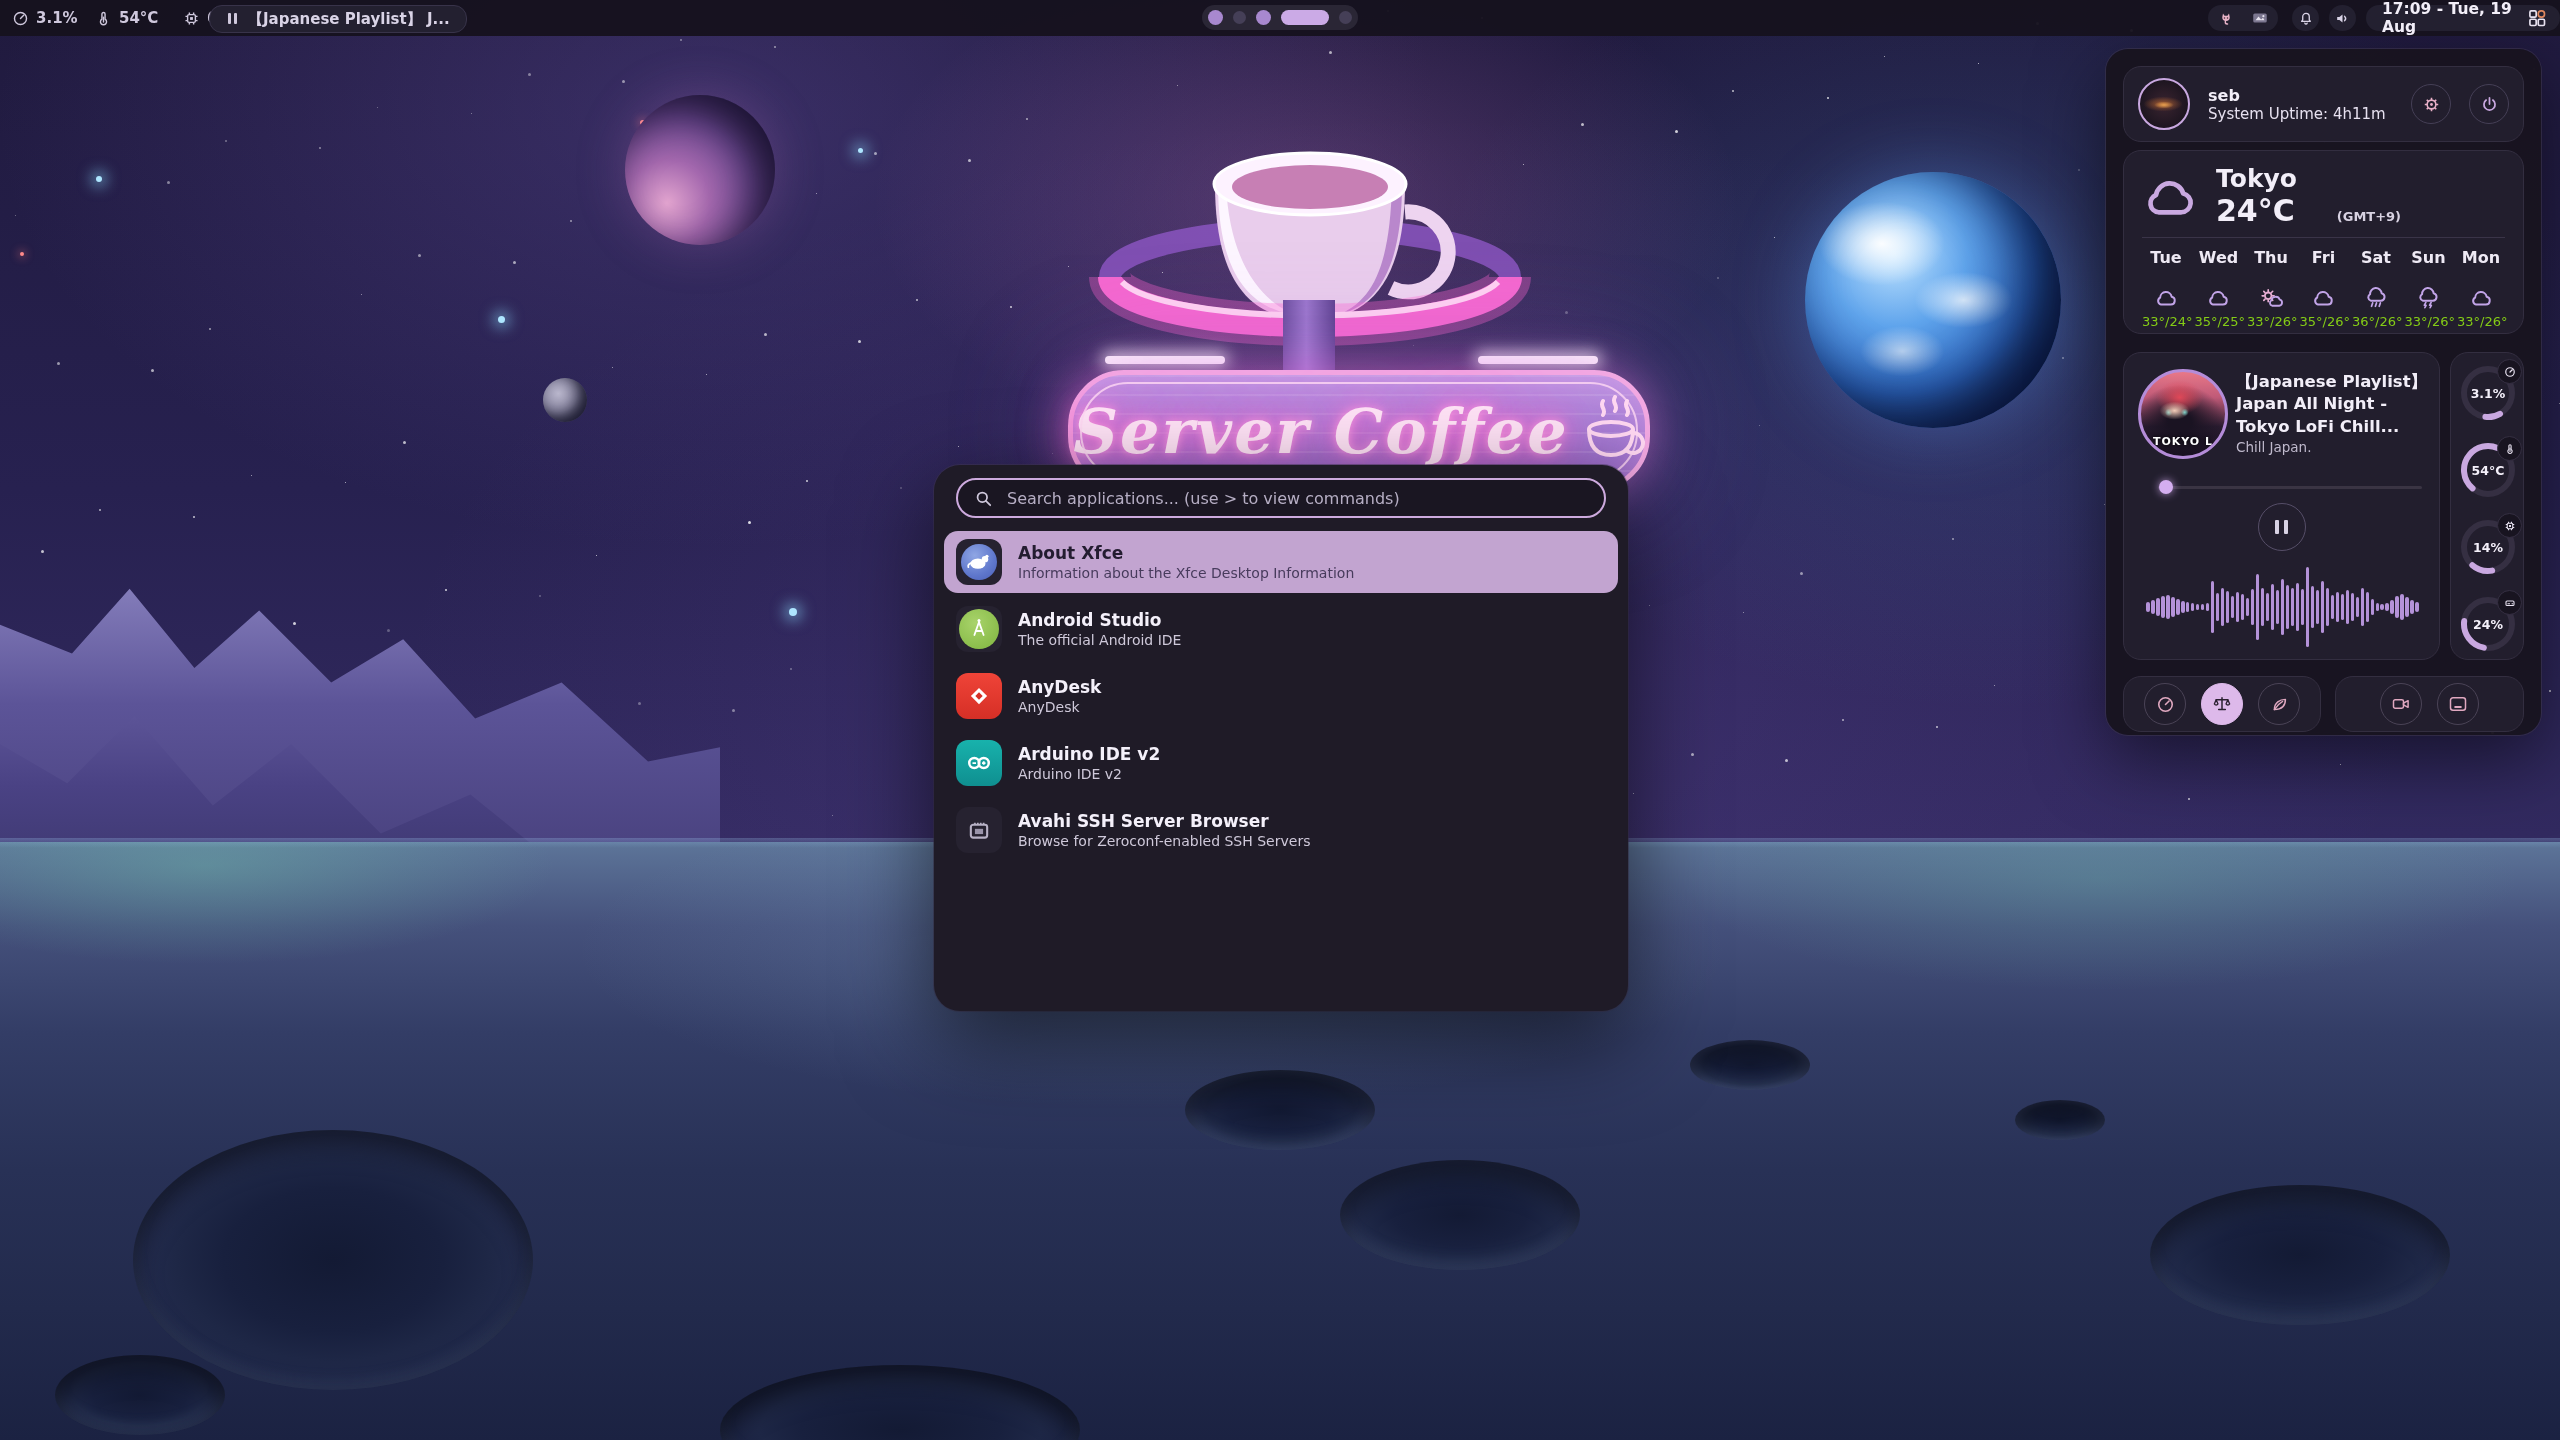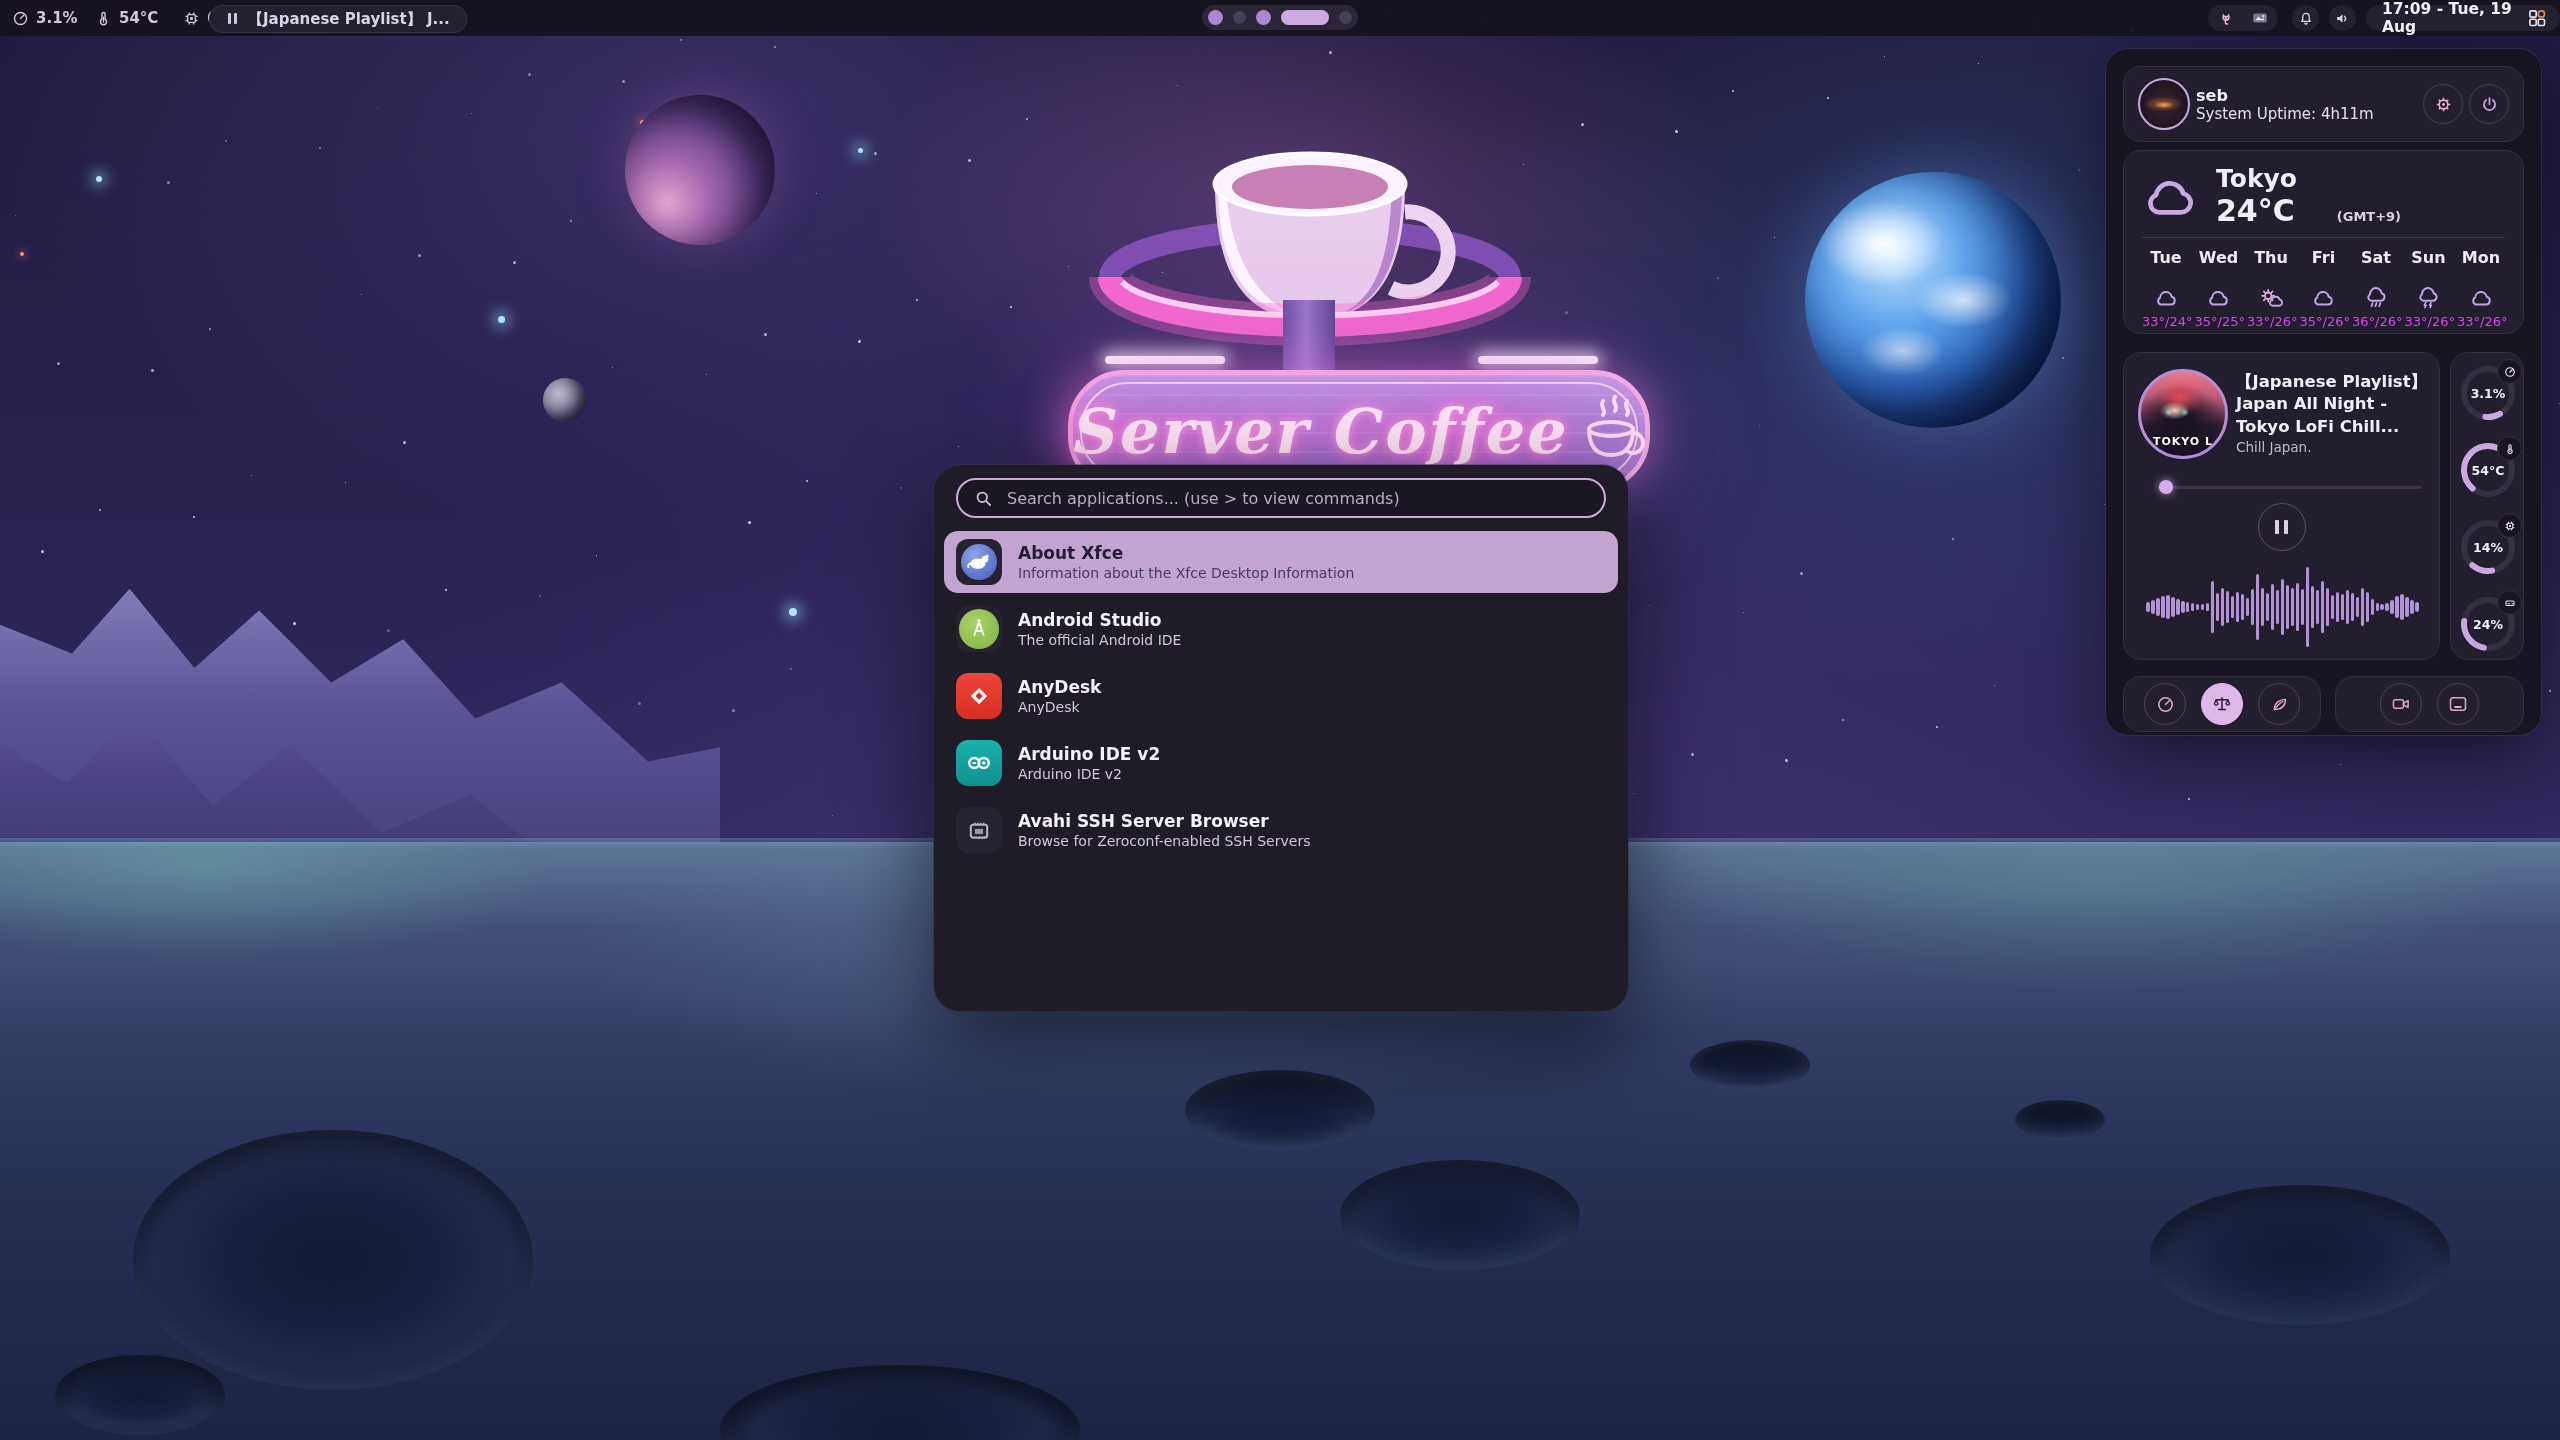--- a/index.html
+++ b/index.html
@@ -123,39 +123,39 @@
   .as-circle{width:40px;height:40px;border-radius:50%;background:radial-gradient(circle at 40% 35%,#a8d36a,#7fb43f);display:flex;align-items:center;justify-content:center;}
   .app-name{font-size:17px;font-weight:bold;color:#f4f0fa;line-height:1.3;}
   .app-desc{font-size:14px;color:#cfc9da;line-height:1.3;}
   .sel .app-name{color:#241d31;}
   .sel .app-desc{color:#473b5c;}
 
   
   .rpanel{left:2106px;top:49px;width:435px;height:686px;border-radius:22px;
     background:rgba(24,20,31,.97);box-shadow:0 0 0 1px rgba(64,56,80,.55), 0 24px 70px rgba(0,0,0,.5);z-index:55;}
   .card{position:absolute;background:#221e2d;border:1px solid #332e40;border-radius:18px;box-sizing:border-box;}
-  .user-card{left:17px;top:17px;width:401px;height:76px;display:flex;align-items:center;gap:6px;padding:0 14px;}
+  .user-card{left:17px;top:17px;width:401px;height:76px;display:flex;align-items:center;gap:18px;padding:0 14px;}
   .avatar{width:48px;height:48px;border-radius:50%;border:2px solid #c9a8e0;
     background:radial-gradient(14px 5px at 50% 52%, #e8a050, transparent 70%),
                radial-gradient(26px 10px at 48% 50%, #a05a30, transparent 75%),
                radial-gradient(circle at 50% 50%, #3a2430 0%, #1d1520 70%);}
   .user-name{font-size:16px;font-weight:bold;}
   .user-uptime{font-size:15px;color:#e6e0ef;}
   .icon-btn{width:38px;height:38px;border-radius:50%;border:1px solid #453f56;display:flex;align-items:center;justify-content:center;}
 
   .weather-card{left:17px;top:101px;width:401px;height:184px;padding:14px 16px;}
   .w-top{display:flex;align-items:center;gap:14px;}
   .w-city{font-size:25px;font-weight:bold;line-height:1.15;}
   .w-temp{font-size:30px;font-weight:bold;line-height:1.1;}
   .w-tz{font-size:13px;font-weight:bold;color:#d8d2e2;margin-left:6px;}
   .w-div{height:1px;background:#3a3448;margin:10px 2px 10px 2px;}
   .fc-row{display:flex;justify-content:space-between;padding:0 2px;}
   .fc{width:48px;text-align:center;}
   .fc-day{font-size:16px;font-weight:bold;color:#eee9f4;margin-bottom:20px;}
-  .fc-temp{font-size:13px;color:#d946ef;margin-top:5px;white-space:nowrap;}
+  .fc-temp{font-size:13px;color:#84cc16;margin-top:5px;white-space:nowrap;}
 
   .media-card{left:17px;top:303px;width:317px;height:308px;}
   .album{position:absolute;left:14px;top:16px;width:84px;height:84px;border-radius:50%;border:3px solid #b48cd8;overflow:hidden;
     background:
       radial-gradient(20px 12px at 40% 46%, #f2cdb9, transparent 75%),
       radial-gradient(5px 5px at 33% 48%, #4fd0cc, transparent 75%),
       radial-gradient(5px 5px at 52% 48%, #4fd0cc, transparent 75%),
       radial-gradient(30px 22px at 46% 30%, #e04858, transparent 78%),
       radial-gradient(60px 50px at 46% 60%, #1a1322 20%, transparent 75%),
       linear-gradient(180deg,#e87888 0%,#c05a78 30%,#2a1c30 65%,#171020 100%);}

